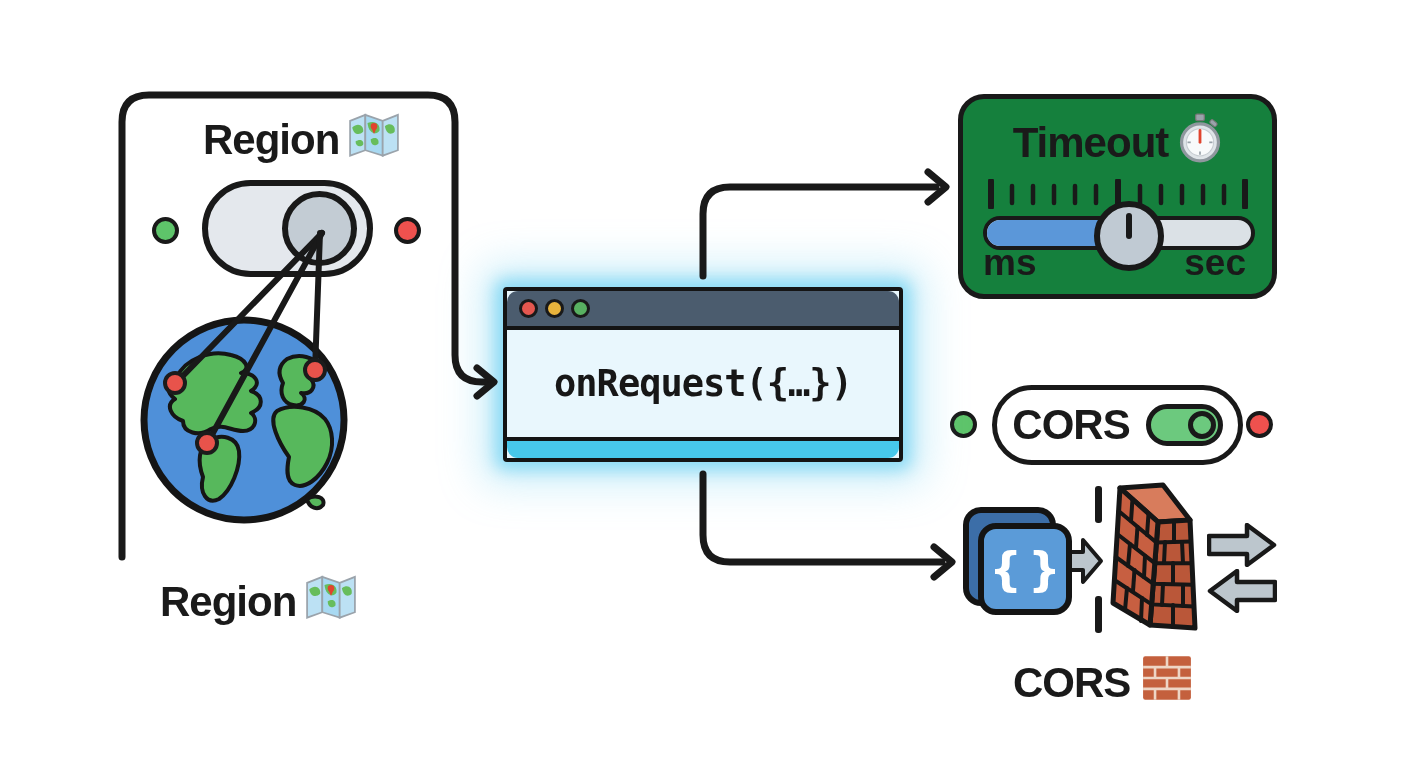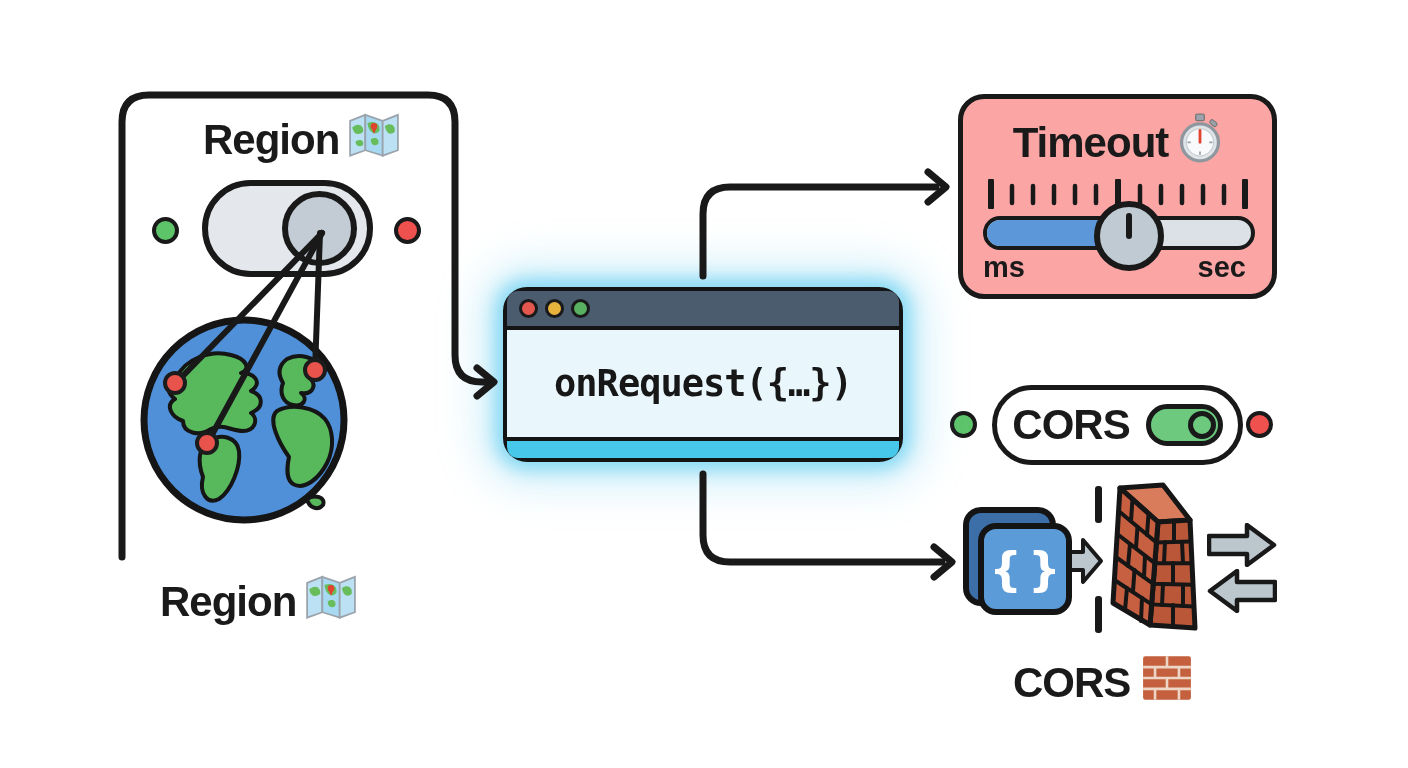--- a/index.html
+++ b/index.html
@@ -16,43 +16,43 @@
   .title-row{display:flex;align-items:center;gap:10px;font-weight:bold;font-size:42px;letter-spacing:-1px;}
   .status-dot{position:absolute;width:27px;height:27px;border-radius:50%;border:4px solid #191919;box-sizing:border-box;}
   .dot-green{background:#5ec46a;}
   .dot-red{background:#ef514e;}
   .toggle-big{position:absolute;left:202px;top:180px;width:171px;height:97px;border:6px solid #191919;
               border-radius:52px;background:#e4e8ed;box-sizing:border-box;}
   .toggle-big .knob{position:absolute;left:74px;top:5px;width:75px;height:75px;border-radius:50%;
               background:#c3ccd4;border:6px solid #191919;box-sizing:border-box;}
 
   
-  .browser{left:503px;top:287px;width:400px;height:175px;border:4px solid #141414;border-radius:24px;
+  .browser{left:503px;top:287px;width:400px;height:175px;border:4px solid #141414;border-radius:4px;
            box-sizing:border-box;background:#e9f7fd;z-index:3;
            box-shadow:0 0 16px 8px rgba(126,214,243,.85),0 0 42px 22px rgba(126,214,243,.38);}
   .browser .bar{height:35px;background:#4b5c6e;border-bottom:4px solid #141414;border-radius:11px 11px 0 0;
            display:flex;align-items:center;padding-left:12px;gap:7px;}
   .tl-dot{width:19px;height:19px;border-radius:50%;border:3px solid #191919;box-sizing:border-box;}
   .tl-red{background:#e4574f;}.tl-yellow{background:#e8b33c;}.tl-green{background:#58b061;}
   .browser .code-area{height:107px;display:flex;align-items:center;justify-content:center;}
   .code-text{font-family:"DejaVu Sans Mono",monospace;font-weight:bold;font-size:37px;letter-spacing:-1px;color:#171717;}
   .browser .footer{height:17px;background:#47c7ea;border-top:4px solid #141414;border-radius:0 0 11px 11px;}
 
   
   .timeout-panel{left:958px;top:94px;width:319px;height:205px;border:5px solid #191919;border-radius:26px;
-           box-sizing:border-box;background:#fca5a5;z-index:3;text-align:right;}
+           box-sizing:border-box;background:#15803d;z-index:3;text-align:right;}
   .timeout-title{position:absolute;left:0;top:14px;width:100%;display:flex;justify-content:center;align-items:center;
            gap:10px;font-weight:bold;font-size:42px;letter-spacing:-1px;}
   .slider-track{position:absolute;left:20px;top:117px;width:272px;height:34px;border:4px solid #191919;
            border-radius:17px;background:#dbe1e6;box-sizing:border-box;overflow:hidden;}
   .slider-fill{height:100%;width:53%;background:#5b97d9;}
   .slider-knob{position:absolute;left:131px;top:102px;width:70px;height:70px;border-radius:50%;
            background:#c0cad3;border:6px solid #191919;box-sizing:border-box;}
   .slider-knob .mark{position:absolute;left:26px;top:6px;width:6px;height:26px;background:#191919;border-radius:3px;}
-  .slider-label{position:absolute;bottom:10px;font-weight:bold;font-size:29px;}
+  .slider-label{position:absolute;bottom:10px;font-weight:bold;font-size:37px;}
 
   
   .cors-pill{left:992px;top:385px;width:251px;height:80px;border:5px solid #191919;border-radius:42px;
            box-sizing:border-box;background:#fff;display:flex;align-items:center;justify-content:center;gap:16px;z-index:3;}
   .cors-label{font-weight:bold;font-size:42px;letter-spacing:-1px;}
   .toggle-small{position:relative;width:77px;height:42px;border:5px solid #191919;border-radius:21px;
            background:#6cc97e;box-sizing:border-box;}
   .toggle-small .knob{position:absolute;right:2px;top:2px;width:28px;height:28px;border-radius:50%;
            background:#6cc97e;border:5px solid #191919;box-sizing:border-box;}
 

